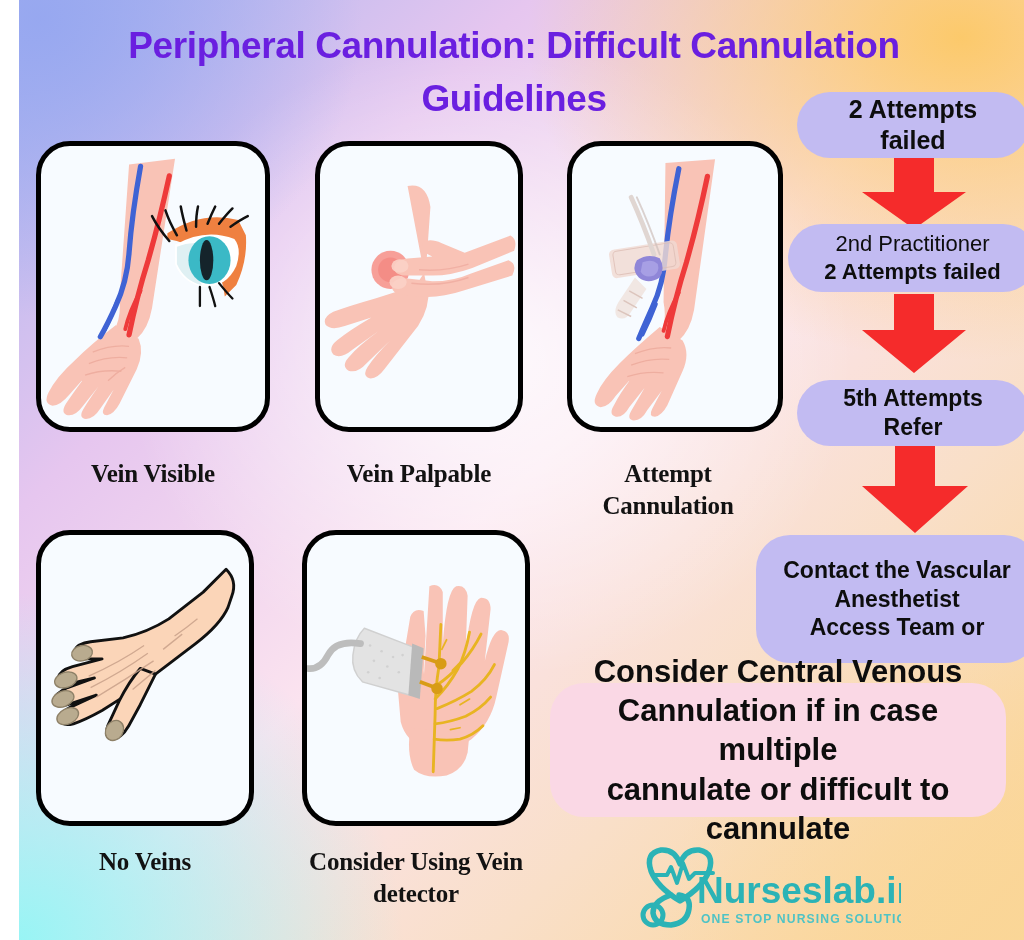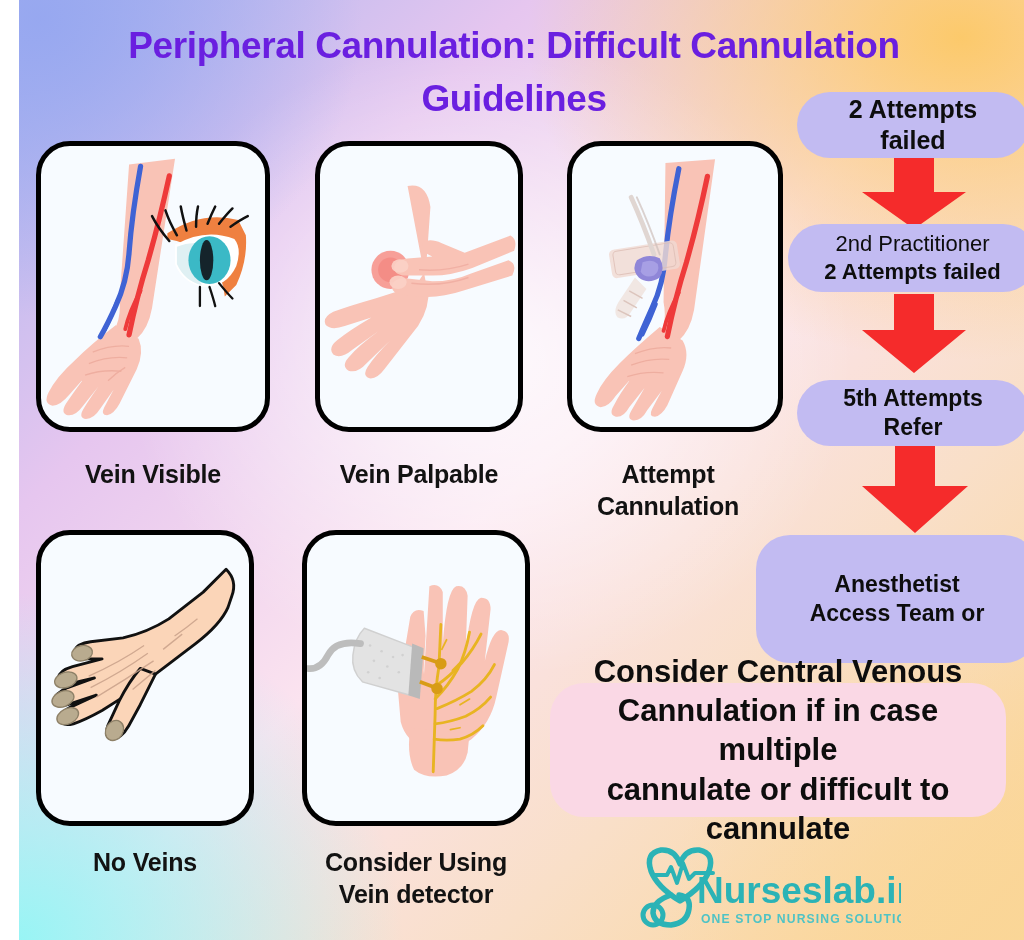--- a/index.html
+++ b/index.html
@@ -29,21 +29,21 @@
 
   
   .card{
     position:absolute;background:#f7fbff;border:5px solid #000;
     border-radius:34px;overflow:hidden;box-sizing:border-box;
   }
   .card svg{display:block;width:100%;height:100%;}
 
   .caption{
     position:absolute;text-align:center;color:#121212;font-weight:bold;
-    font-size:25px;line-height:1.28;letter-spacing:-0.2px;
+    font-size:25px;line-height:1.28;letter-spacing:-0.2px;font-family:Liberation Serif, serif;
   }
 
   
   .flowbox{
     position:absolute;display:flex;align-items:center;justify-content:center;
     text-align:center;border-radius:34px;box-sizing:border-box;
     color:#0d0d0d;font-weight:bold;line-height:1.26;padding:6px 10px;
   }
   .flowbox.lav{background:#c2bbf2;}
   .flowbox.pink{background:#fad8e5;}
@@ -308,20 +308,21 @@
   </div>
 
   <div class="arrow" style="left:841px;top:446px;width:110px;height:88px;">
     <svg viewBox="0 0 110 88">
         <path d="M35 0 H75 V40 H108 L55 87 L2 40 H35 Z" fill="#f52b2b"></path>
       </svg>
   </div>
 
   <div class="flowbox lav" style="left:737px;top:535px;width:282px;height:128px;font-size:23px;">
     <div>
+      <div>Contact the Vascular</div>
       <div>Anesthetist</div>
       <div>Access Team or</div>
     </div>
   </div>
 
   <div class="flowbox pink" style="left:531px;top:683px;width:456px;height:134px;font-size:31px;">
     <div>
       <div>Consider Central Venous</div>
       <div>Cannulation if in case multiple</div>
       <div>cannulate or difficult to cannulate</div>

